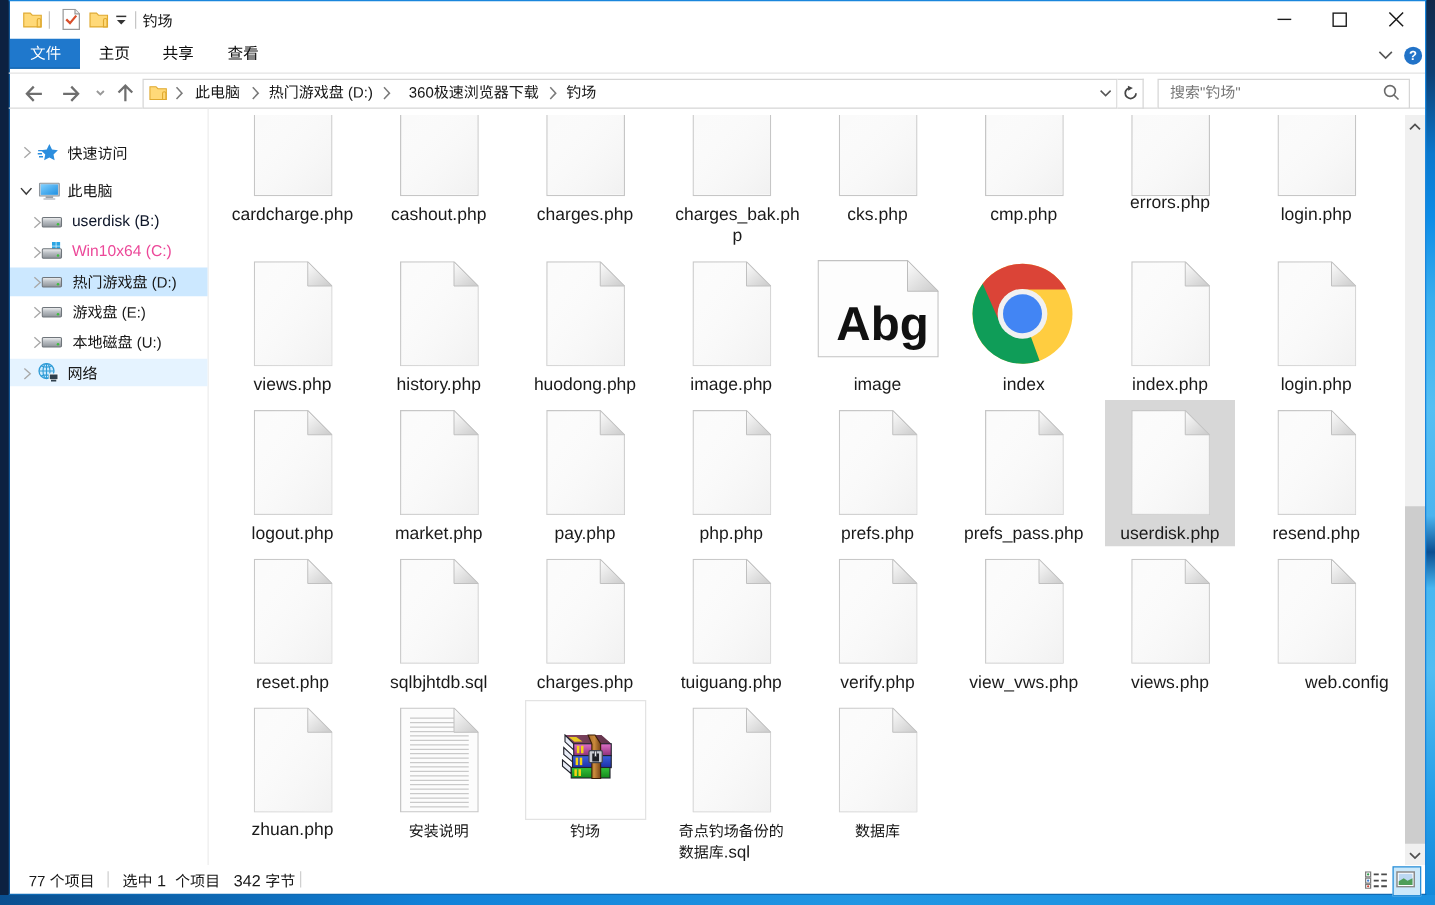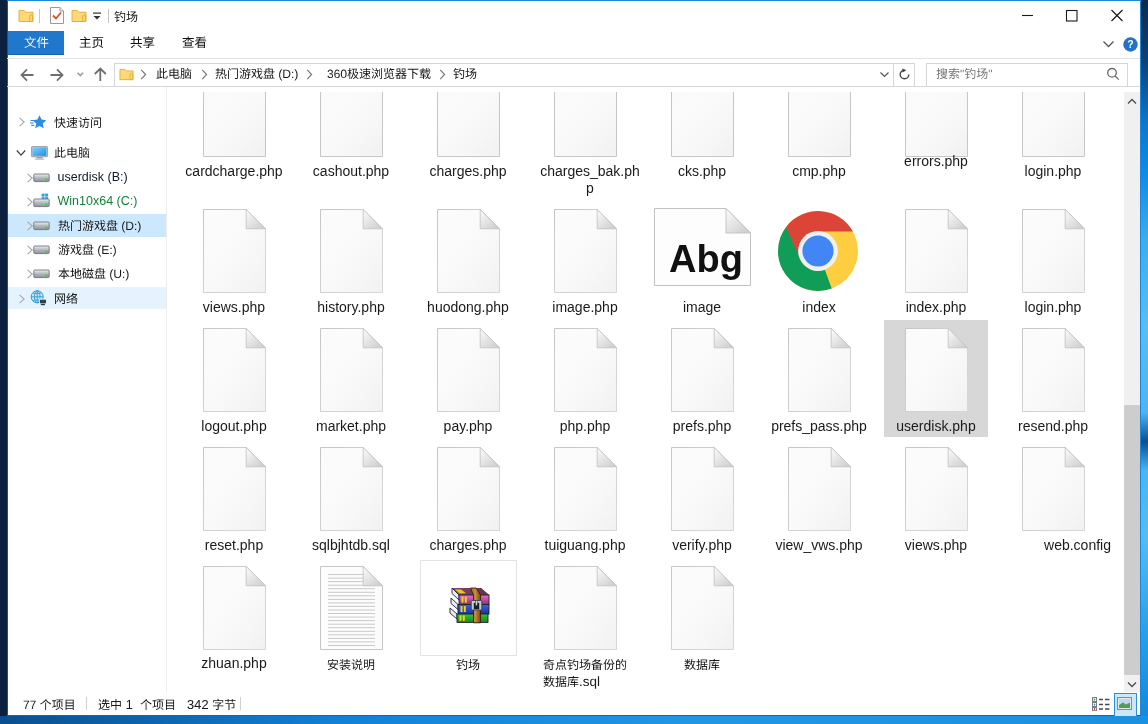--- a/index.html
+++ b/index.html
@@ -195,21 +195,21 @@
 <svg style="position:absolute;left:33.4px;top:192.8px" width="17" height="16" viewBox="0 0 17 16">
     <g>
       <rect x="8.6" y="0.6" width="3" height="3" fill="#2aa5e4"></rect>
       <rect x="12.1" y="0.6" width="3" height="3" fill="#2aa5e4"></rect>
       <rect x="8.6" y="4.1" width="3" height="3" fill="#2aa5e4"></rect>
       <rect x="12.1" y="4.1" width="3" height="3" fill="#2aa5e4"></rect>
     </g>
     <rect x="0.8" y="6" width="15.4" height="7.6" rx="1" fill="url(#drv)" stroke="#6f757b" stroke-width="0.9"></rect>
     <circle cx="13.4" cy="11.4" r="1" fill="#3fbf3f"></circle>
   </svg>
-<div class="a" style="left:57.5px;top:193.5px;font-size:12.5px;color:#15803d">Win10x64 (C:)</div>
+<div class="a" style="left:57.5px;top:193.5px;font-size:12.5px;color:#ec4899">Win10x64 (C:)</div>
 <svg style="position:absolute;left:25.5px;top:220.5px" width="8" height="10" viewBox="0 0 8 10">
     <path d="M1.5,0.8 L6.2,5 L1.5,9.2" fill="none" stroke="#a9a9a9" stroke-width="1.1"></path>
   </svg>
 <svg style="position:absolute;left:33.4px;top:218px" width="17" height="16" viewBox="0 0 17 16">
     <rect x="0.8" y="4" width="15.4" height="7.6" rx="1" fill="url(#drv)" stroke="#6f757b" stroke-width="0.9"></rect>
     <circle cx="13.4" cy="9.4" r="1" fill="#3fbf3f"></circle>
   </svg>
 <svg style="position:absolute;left:57.5px;top:216.5px" width="85" height="18" viewBox="0 -13 85 18">
     <path d="M0.6,-5.2Q1.1,-5.3 1.8,-5.5Q2.5,-5.7 3.3,-5.9Q4.1,-6.1 4.9,-6.3L5.0,-5.5Q3.9,-5.2 2.7,-4.9Q1.6,-4.6 0.8,-4.3ZM0.8,-8.4L4.8,-8.4L4.8,-7.6L0.8,-7.6ZM2.6,-10.1L3.4,-10.1L3.4,-3.0Q3.4,-2.7 3.3,-2.5Q3.3,-2.3 3.0,-2.2Q2.8,-2.1 2.4,-2.0Q2.0,-2.0 1.4,-2.0Q1.4,-2.2 1.3,-2.4Q1.3,-2.6 1.2,-2.8Q1.6,-2.8 1.9,-2.8Q2.3,-2.8 2.4,-2.8Q2.5,-2.8 2.5,-2.9Q2.6,-2.9 2.6,-3.0ZM5.1,-8.3L9.7,-8.3L9.7,-7.6L5.1,-7.6ZM5.1,-5.5L5.5,-6.1Q6.1,-5.7 6.7,-5.4Q7.3,-5.0 7.9,-4.6Q8.5,-4.2 8.9,-3.9L8.4,-3.2Q8.1,-3.5 7.5,-3.9Q6.9,-4.3 6.3,-4.7Q5.6,-5.1 5.1,-5.5ZM9.2,-8.3L10.1,-8.3Q10.0,-6.5 10.0,-5.2Q10.0,-4.0 10.2,-3.3Q10.3,-2.7 10.6,-2.7Q10.8,-2.7 10.9,-3.0Q10.9,-3.3 11.0,-4.0Q11.1,-3.9 11.3,-3.8Q11.5,-3.7 11.7,-3.7Q11.6,-3.0 11.5,-2.6Q11.4,-2.2 11.2,-2.1Q10.9,-1.9 10.6,-1.9Q10.0,-1.9 9.7,-2.4Q9.4,-2.8 9.3,-3.6Q9.2,-4.5 9.2,-5.7Q9.2,-6.8 9.2,-8.3ZM6.8,-10.1L7.7,-10.1Q7.6,-8.5 7.6,-7.2Q7.5,-5.9 7.2,-4.9Q7.0,-3.9 6.4,-3.2Q5.9,-2.5 5.0,-2.0Q4.9,-2.1 4.7,-2.3Q4.6,-2.5 4.4,-2.6Q5.3,-3.1 5.7,-3.7Q6.2,-4.4 6.4,-5.3Q6.7,-6.2 6.7,-7.4Q6.8,-8.6 6.8,-10.1ZM4.1,-1.3L4.9,-1.4Q5.1,-0.9 5.1,-0.3Q5.2,0.3 5.2,0.8L4.4,0.9Q4.4,0.6 4.3,0.2Q4.3,-0.2 4.2,-0.6Q4.2,-1.0 4.1,-1.3ZM6.6,-1.4L7.4,-1.5Q7.6,-1.2 7.8,-0.8Q7.9,-0.4 8.0,0.0Q8.1,0.4 8.2,0.7L7.3,0.9Q7.2,0.4 7.0,-0.2Q6.8,-0.8 6.6,-1.4ZM9.1,-1.4L9.9,-1.7Q10.2,-1.4 10.5,-1.0Q10.8,-0.5 11.1,-0.1Q11.3,0.3 11.5,0.6L10.6,1.0Q10.5,0.7 10.2,0.3Q10.0,-0.2 9.7,-0.6Q9.4,-1.0 9.1,-1.4ZM2.1,-1.7L2.9,-1.4Q2.7,-1.0 2.5,-0.6Q2.2,-0.1 1.9,0.3Q1.6,0.7 1.4,1.0L0.5,0.6Q0.8,0.4 1.1,-0.0Q1.4,-0.4 1.6,-0.8Q1.9,-1.3 2.1,-1.7ZM16.3,-9.6L22.5,-9.6L22.5,-8.8L16.3,-8.8ZM22.0,-9.6L22.9,-9.6L22.9,-0.2Q22.9,0.2 22.8,0.4Q22.7,0.7 22.4,0.8Q22.1,0.9 21.5,0.9Q20.9,0.9 20.1,0.9Q20.0,0.8 20.0,0.7Q19.9,0.5 19.9,0.3Q19.8,0.2 19.7,0.1Q20.2,0.1 20.6,0.1Q21.0,0.1 21.3,0.1Q21.6,0.1 21.7,0.1Q21.9,0.1 22.0,0.0Q22.0,-0.1 22.0,-0.2ZM13.5,-9.7L14.2,-10.1Q14.5,-9.8 14.9,-9.4Q15.2,-9.0 15.5,-8.6Q15.8,-8.2 16.0,-7.9L15.2,-7.4Q15.0,-7.7 14.8,-8.1Q14.5,-8.5 14.2,-8.9Q13.8,-9.3 13.5,-9.7ZM13.1,-7.7L14.0,-7.7L14.0,1.0L13.1,1.0ZM24.9,-9.3L25.5,-9.9Q25.8,-9.8 26.1,-9.5Q26.5,-9.3 26.8,-9.1Q27.1,-8.9 27.3,-8.7L26.8,-8.0Q26.6,-8.2 26.3,-8.4Q26.0,-8.7 25.6,-8.9Q25.2,-9.1 24.9,-9.3ZM24.5,-6.1L25.0,-6.7Q25.3,-6.6 25.7,-6.4Q26.0,-6.2 26.4,-6.0Q26.7,-5.8 27.0,-5.6L26.4,-4.9Q26.2,-5.1 25.9,-5.3Q25.5,-5.5 25.2,-5.7Q24.8,-5.9 24.5,-6.1ZM24.7,0.3Q24.9,-0.1 25.2,-0.8Q25.4,-1.4 25.7,-2.1Q26.0,-2.9 26.2,-3.5L26.9,-3.1Q26.7,-2.4 26.5,-1.8Q26.2,-1.1 26.0,-0.4Q25.7,0.2 25.5,0.8ZM32.0,-8.5L35.5,-8.5L35.5,-7.6L32.0,-7.6ZM31.8,-6.3L34.9,-6.3L34.9,-5.5L31.8,-5.5ZM31.2,-3.5L35.5,-3.5L35.5,-2.7L31.2,-2.7ZM32.2,-10.1L33.0,-9.9Q32.8,-8.8 32.4,-7.7Q32.1,-6.7 31.6,-6.0Q31.5,-6.0 31.4,-6.1Q31.2,-6.2 31.1,-6.3Q30.9,-6.4 30.8,-6.4Q31.3,-7.1 31.7,-8.1Q32.0,-9.0 32.2,-10.1ZM33.0,-4.6L33.9,-4.6L33.9,-0.0Q33.9,0.3 33.8,0.5Q33.7,0.7 33.4,0.8Q33.2,0.9 32.8,0.9Q32.4,1.0 31.8,1.0Q31.7,0.8 31.7,0.5Q31.6,0.3 31.5,0.1Q31.9,0.1 32.3,0.1Q32.7,0.1 32.8,0.1Q32.9,0.1 33.0,0.1Q33.0,0.1 33.0,-0.1ZM34.6,-6.3L34.8,-6.3L34.9,-6.4L35.5,-6.0Q35.1,-5.5 34.6,-5.0Q34.0,-4.4 33.5,-4.1Q33.4,-4.2 33.3,-4.4Q33.1,-4.5 33.0,-4.6Q33.3,-4.8 33.6,-5.1Q33.9,-5.4 34.2,-5.6Q34.4,-5.9 34.6,-6.2ZM27.1,-8.1L31.3,-8.1L31.3,-7.3L27.1,-7.3ZM28.5,-5.6L30.5,-5.6L30.5,-4.7L28.5,-4.7ZM30.1,-5.6L31.0,-5.6Q31.0,-5.6 31.0,-5.5Q31.0,-5.4 31.0,-5.3Q31.0,-5.2 31.0,-5.2Q30.9,-3.7 30.9,-2.7Q30.8,-1.7 30.8,-1.1Q30.7,-0.4 30.6,-0.1Q30.6,0.3 30.5,0.4Q30.3,0.6 30.1,0.7Q30.0,0.8 29.8,0.8Q29.6,0.8 29.2,0.8Q28.9,0.8 28.5,0.8Q28.5,0.6 28.4,0.4Q28.4,0.2 28.3,-0.0Q28.6,0.0 28.9,0.0Q29.2,0.0 29.4,0.0Q29.5,0.0 29.6,0.0Q29.7,-0.0 29.7,-0.1Q29.8,-0.3 29.9,-0.8Q30.0,-1.3 30.0,-2.4Q30.1,-3.5 30.1,-5.4ZM28.2,-7.5L29.0,-7.5Q29.0,-6.3 28.9,-5.1Q28.9,-3.9 28.7,-2.8Q28.5,-1.6 28.1,-0.7Q27.7,0.2 27.0,0.9Q26.9,0.8 26.8,0.6Q26.6,0.5 26.4,0.4Q27.0,-0.3 27.4,-1.1Q27.7,-2.0 27.9,-3.1Q28.1,-4.1 28.1,-5.3Q28.2,-6.4 28.2,-7.5ZM28.1,-9.8L29.0,-10.1Q29.3,-9.7 29.6,-9.3Q29.9,-8.9 30.0,-8.5L29.1,-8.2Q29.0,-8.5 28.7,-8.9Q28.4,-9.4 28.1,-9.8ZM36.6,-8.7L40.5,-8.7L40.5,-7.9L36.6,-7.9ZM40.2,-8.7L40.4,-8.7L40.6,-8.7L41.1,-8.5Q40.9,-6.5 40.3,-4.8Q39.7,-3.2 38.9,-1.9Q38.0,-0.7 37.0,0.1Q36.9,-0.0 36.8,-0.2Q36.7,-0.3 36.6,-0.5Q36.4,-0.6 36.3,-0.7Q37.1,-1.2 37.7,-1.9Q38.3,-2.7 38.8,-3.7Q39.3,-4.7 39.7,-5.9Q40.1,-7.1 40.2,-8.5ZM36.7,-6.6L37.4,-7.2Q37.9,-6.5 38.5,-5.7Q39.0,-4.9 39.6,-4.2Q40.1,-3.4 40.5,-2.7Q41.0,-2.0 41.3,-1.5L40.6,-0.8Q40.3,-1.4 39.8,-2.1Q39.4,-2.8 38.9,-3.6Q38.3,-4.4 37.8,-5.2Q37.2,-6.0 36.7,-6.6ZM41.1,-6.6L47.2,-7.3L47.4,-6.5L41.3,-5.8ZM44.5,-9.5L45.1,-10.0Q45.4,-9.7 45.8,-9.5Q46.1,-9.2 46.4,-8.9Q46.6,-8.6 46.8,-8.4L46.1,-7.8Q46.0,-8.1 45.7,-8.4Q45.4,-8.7 45.1,-9.0Q44.8,-9.3 44.5,-9.5ZM42.6,-10.0L43.5,-10.0Q43.6,-8.4 43.7,-6.9Q43.8,-5.5 44.1,-4.2Q44.3,-3.0 44.6,-2.1Q44.9,-1.2 45.3,-0.7Q45.7,-0.2 46.2,-0.1Q46.4,-0.1 46.5,-0.6Q46.7,-1.1 46.8,-2.1Q46.8,-2.0 47.0,-1.9Q47.1,-1.8 47.3,-1.7Q47.4,-1.6 47.5,-1.6Q47.4,-0.6 47.2,-0.0Q47.0,0.6 46.7,0.8Q46.5,1.0 46.2,1.0Q45.4,0.9 44.9,0.4Q44.3,-0.2 43.9,-1.2Q43.5,-2.2 43.2,-3.5Q43.0,-4.9 42.8,-6.5Q42.7,-8.1 42.6,-10.0ZM46.1,-5.8L46.8,-5.3Q46.5,-4.4 45.9,-3.5Q45.4,-2.7 44.8,-1.9Q44.1,-1.1 43.4,-0.4Q42.7,0.2 41.9,0.7Q41.7,0.5 41.5,0.3Q41.4,0.1 41.2,-0.0Q42.0,-0.4 42.7,-1.0Q43.5,-1.6 44.1,-2.4Q44.7,-3.2 45.3,-4.0Q45.8,-4.9 46.1,-5.8ZM51.0,-9.2L57.3,-9.2L57.3,-8.4L51.0,-8.4ZM48.6,-6.6L59.5,-6.6L59.5,-5.8L48.6,-5.8ZM50.5,-9.2L51.4,-9.2L51.4,-7.1Q51.4,-6.4 51.3,-5.7Q51.2,-5.0 50.8,-4.3Q50.3,-3.6 49.5,-3.1Q49.5,-3.2 49.4,-3.3Q49.2,-3.5 49.1,-3.6Q49.0,-3.7 48.9,-3.7Q49.6,-4.2 50.0,-4.8Q50.3,-5.3 50.4,-5.9Q50.5,-6.5 50.5,-7.1ZM56.9,-9.2L57.8,-9.2L57.8,-4.4Q57.8,-4.1 57.7,-3.9Q57.6,-3.7 57.4,-3.6Q57.1,-3.5 56.7,-3.5Q56.3,-3.5 55.7,-3.5Q55.7,-3.6 55.6,-3.8Q55.5,-4.1 55.4,-4.2Q55.8,-4.2 56.2,-4.2Q56.6,-4.2 56.7,-4.2Q56.9,-4.2 56.9,-4.4ZM53.6,-10.2L54.5,-10.0Q54.4,-9.6 54.2,-9.3Q54.0,-9.0 53.9,-8.7L53.1,-8.9Q53.2,-9.2 53.3,-9.6Q53.5,-9.9 53.6,-10.2ZM52.8,-7.8L53.2,-8.3Q53.5,-8.1 53.9,-7.9Q54.2,-7.8 54.5,-7.5Q54.8,-7.3 55.0,-7.1L54.5,-6.6Q54.4,-6.8 54.1,-7.0Q53.8,-7.2 53.4,-7.4Q53.1,-7.6 52.8,-7.8ZM52.7,-5.1L53.1,-5.6Q53.5,-5.5 53.8,-5.3Q54.2,-5.0 54.5,-4.8Q54.9,-4.6 55.1,-4.4L54.6,-3.8Q54.4,-4.0 54.1,-4.3Q53.7,-4.5 53.4,-4.7Q53.0,-4.9 52.7,-5.1ZM48.5,-0.2L59.5,-0.2L59.5,0.6L48.5,0.6ZM49.9,-3.1L58.1,-3.1L58.1,0.2L57.2,0.2L57.2,-2.4L55.6,-2.4L55.6,0.2L54.8,0.2L54.8,-2.4L53.2,-2.4L53.2,0.2L52.3,0.2L52.3,-2.4L50.7,-2.4L50.7,0.2L49.9,0.2ZM64.1,-3.1Q64.1,-4.8 64.6,-6.2Q65.1,-7.5 66.2,-8.7L67.3,-8.7Q66.2,-7.5 65.7,-6.1Q65.1,-4.7 65.1,-3.1Q65.1,-1.5 65.6,-0.1Q66.2,1.2 67.3,2.5L66.2,2.5Q65.1,1.3 64.6,-0.1Q64.1,-1.4 64.1,-3.1ZM75.4,-4.2Q75.4,-2.9 74.9,-2.0Q74.4,-1.0 73.5,-0.5Q72.6,0.0 71.4,0.0L68.3,0.0L68.3,-8.3L71.0,-8.3Q73.1,-8.3 74.3,-7.2Q75.4,-6.2 75.4,-4.2ZM74.3,-4.2Q74.3,-5.7 73.5,-6.6Q72.6,-7.4 71.0,-7.4L69.4,-7.4L69.4,-0.9L71.3,-0.9Q72.2,-0.9 72.9,-1.3Q73.6,-1.7 73.9,-2.4Q74.3,-3.2 74.3,-4.2ZM77.1,-5.1L77.1,-6.3L78.2,-6.3L78.2,-5.1ZM77.1,0.0L77.1,-1.2L78.2,-1.2L78.2,0.0ZM82.6,-3.1Q82.6,-1.4 82.1,-0.1Q81.5,1.3 80.4,2.5L79.4,2.5Q80.5,1.3 81.0,-0.1Q81.5,-1.5 81.5,-3.1Q81.5,-4.7 81.0,-6.1Q80.5,-7.5 79.4,-8.7L80.4,-8.7Q81.5,-7.5 82.1,-6.1Q82.6,-4.8 82.6,-3.1Z" fill="#1a1a1a"></path>
   </svg>

